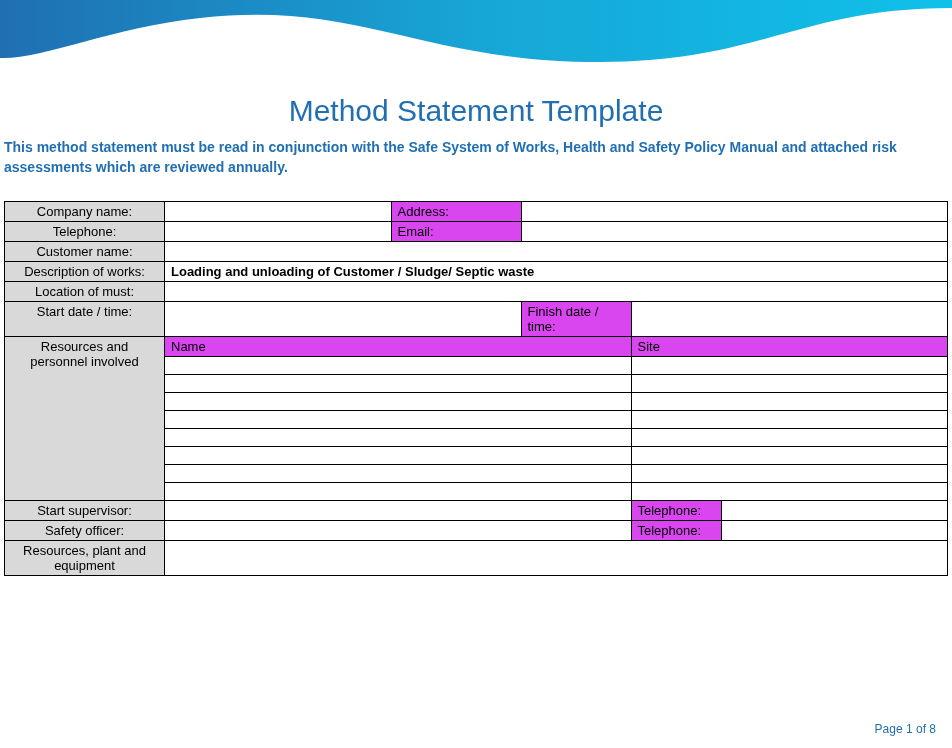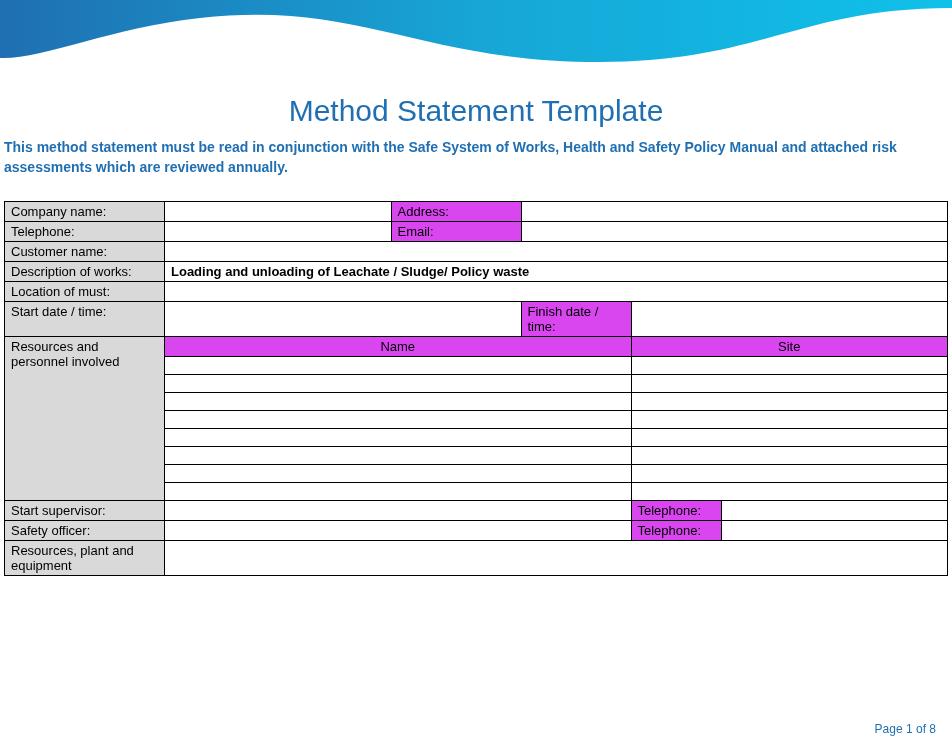--- a/index.html
+++ b/index.html
@@ -47,27 +47,28 @@
   }
   .form-table td {
     border: 1px solid #000;
     padding: 2px 6px;
     vertical-align: top;
     height: 18px;
   }
   .label-cell {
     background: #d9d9d9;
     width: 160px;
+    text-align: center;
   }
   .mid-label {
     background: #d946ef;
   }
   .tall { height: 34px; }
   .tall2 { height: 48px; }
-  .center { text-align: center; }
+  .center { }
   .desc-val { font-weight: bold; padding-top:4px;}
   .footer {
     position: absolute;
     bottom: 12px;
     right: 16px;
     font-size: 12px;
     color: #1f6fb2;
   }
 </style>
 </head>
@@ -106,21 +107,21 @@
     <td class="tall" colspan="3"></td>
   </tr>
 
   <tr>
     <td class="label-cell tall">Customer name:</td>
     <td class="tall" colspan="6"></td>
   </tr>
 
   <tr>
     <td class="label-cell tall2">Description of works:</td>
-    <td class="tall2 desc-val" colspan="6">Loading and unloading of Leachate / Sludge/ Policy waste</td>
+    <td class="tall2 desc-val" colspan="6">Loading and unloading of Customer / Sludge/ Septic waste</td>
   </tr>
 
   <tr>
     <td class="label-cell tall">Location of must:</td>
     <td class="tall" colspan="6"></td>
   </tr>
 
   <tr>
     <td class="label-cell tall">Start date / time:</td>
     <td class="tall" colspan="3"></td>

